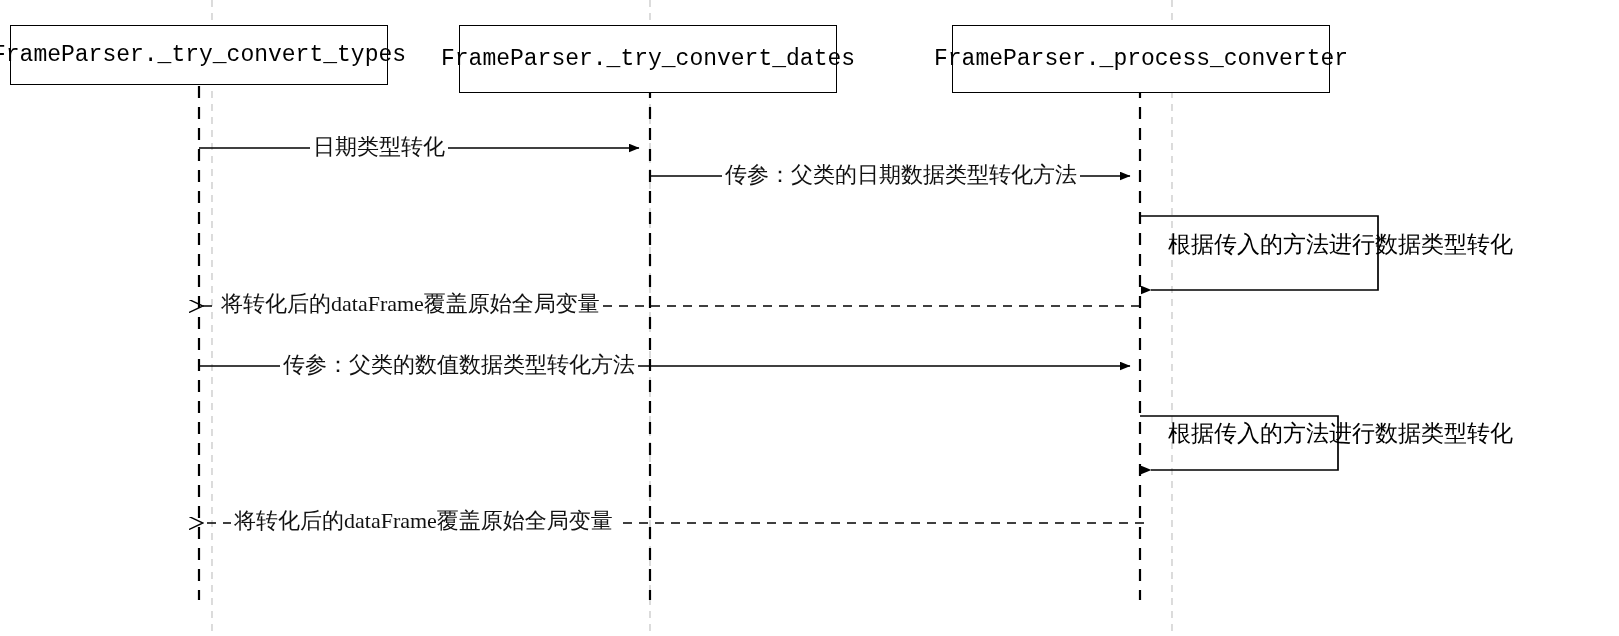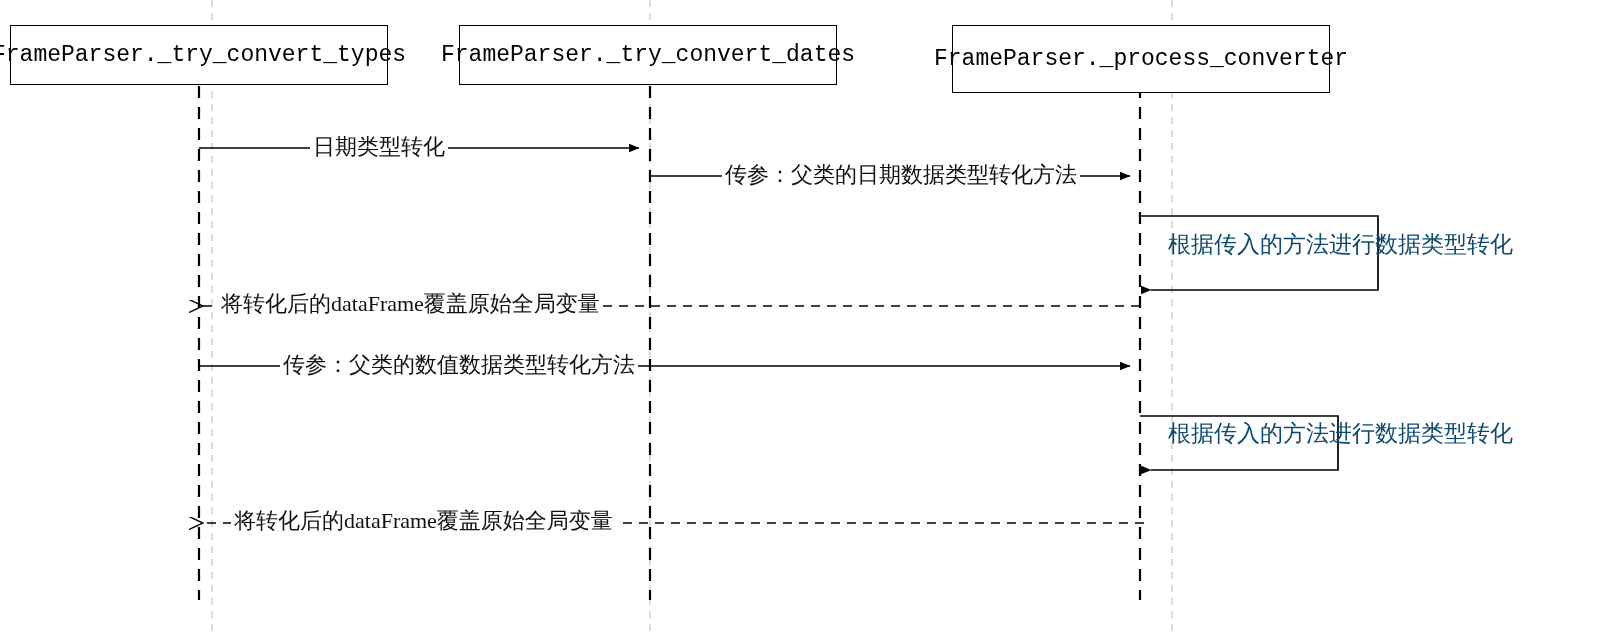--- a/index.html
+++ b/index.html
@@ -45,21 +45,21 @@
     color: #111111;
     background: #ffffff;
     white-space: nowrap;
     padding: 0 3px;
     line-height: 1;
   }
   .selfcall-label {
     position: absolute;
     font-family: "Liberation Serif", "DejaVu Serif", serif;
     font-size: 23px;
-    color: #0c4a6e;
+    color: #000000;
     white-space: nowrap;
     background: transparent;
     line-height: 1;
   }
 </style>
 </head>
 <body>
 
 <div id="diagram-root">
 
@@ -114,21 +114,21 @@
 
     <g>
       <line x1="1144" y1="523" x2="203" y2="523" stroke="#000000" stroke-width="1.6" stroke-dasharray="9,7" marker-end="url(#arrow-open-left)"></line>
     </g>
   </svg>
 
   <div class="participant-box" style="left:10px; top:25px; width:378px; height:60px;">
     <span>FrameParser._try_convert_types</span>
   </div>
 
-  <div class="participant-box" style="left:459px; top:25px; width:378px; height:60px;">
+  <div class="participant-box" style="left:459px; top:25px; width:378px; height:68px;">
     <span>FrameParser._try_convert_dates</span>
   </div>
 
   <div class="participant-box" style="left:952px; top:25px; width:378px; height:68px;">
     <span>FrameParser._process_converter</span>
   </div>
 
   <div class="msg-label" style="left:310px; top:136px;">日期类型转化</div>
 
   <div class="msg-label" style="left:722px; top:164px;">传参：父类的日期数据类型转化方法</div>

